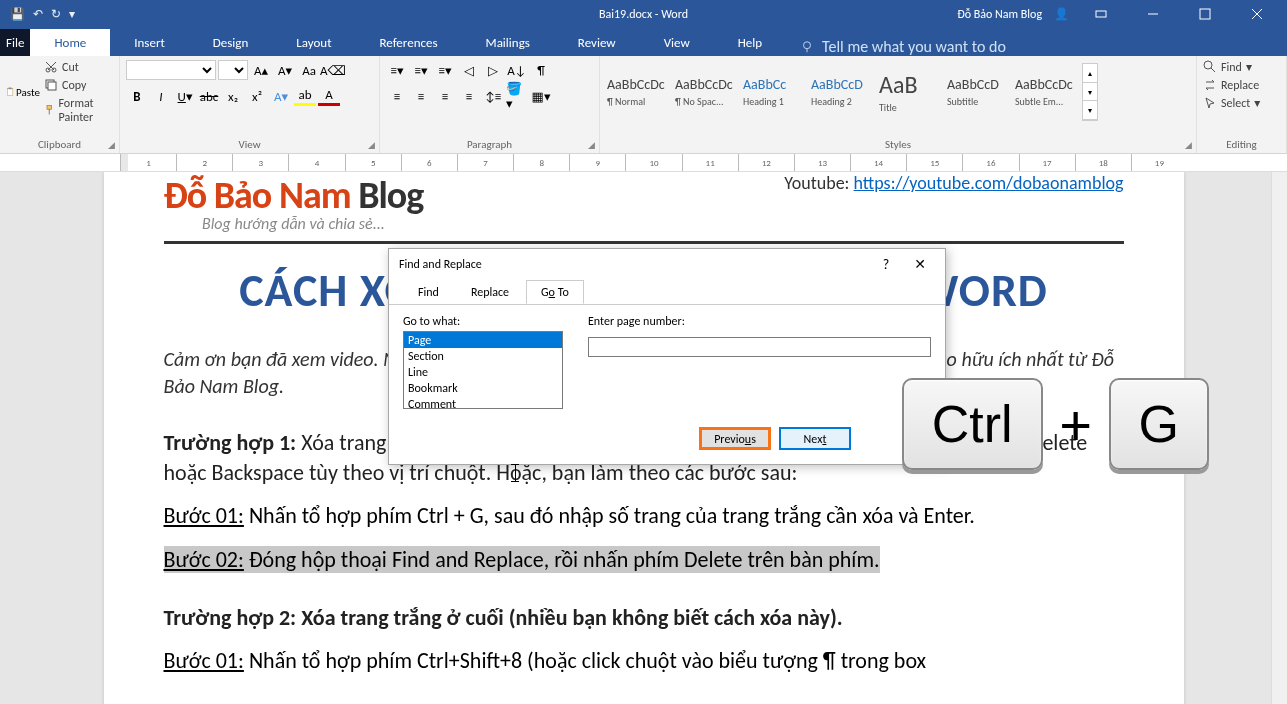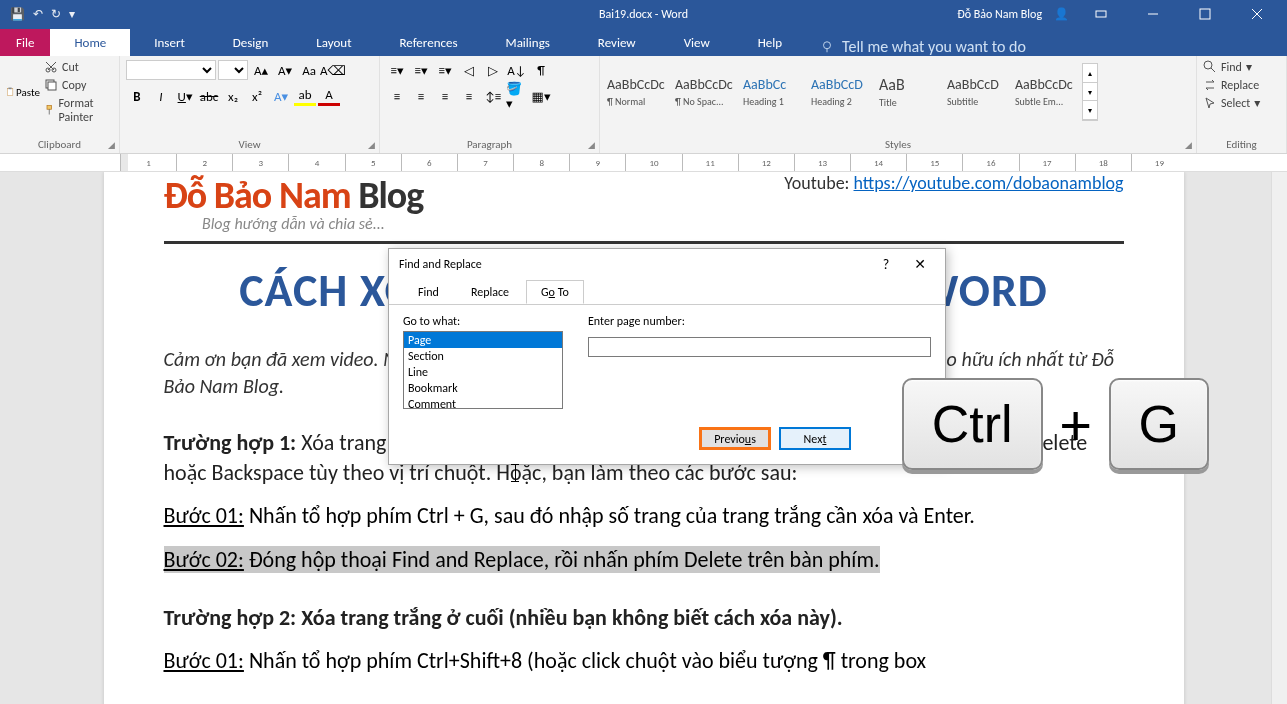--- a/index.html
+++ b/index.html
@@ -10,21 +10,21 @@
 .titlebar .qat{display:flex;gap:8px;padding-left:10px;align-items:center}
 .titlebar .qat span{opacity:.9;cursor:pointer}
 .titlebar .title{position:absolute;left:50%;transform:translateX(-50%)}
 .titlebar .right{position:absolute;right:0;display:flex;align-items:center;gap:12px;padding-right:10px}
 .titlebar .wbtn{width:40px;height:28px;display:flex;align-items:center;justify-content:center;cursor:pointer}
 .wbtn svg{width:12px;height:12px}
 
 
 .menubar{height:28px;background:#2b579a;display:flex;align-items:flex-end}
 .menutab{padding:6px 24px;color:#fff;font-size:13px;cursor:pointer}
-.menutab.file{background:#be185d;padding:6px 16px}
+.menutab.file{background:#0f172a;padding:6px 6px}
 .menutab.active{background:#fff;color:#2b579a}
 .tellme{display:flex;align-items:center;color:#cfe0f3;padding-left:14px;gap:8px}
 .tellme svg{width:14px;height:14px}
 
 
 .ribbon{height:98px;background:#f3f3f3;border-bottom:1px solid #d4d4d4;display:flex}
 .rgroup{border-right:1px solid #e1e1e1;position:relative;padding:4px 6px 16px 6px;display:flex;flex-direction:column}
 .rgroup .glabel{position:absolute;bottom:2px;left:0;right:0;text-align:center;font-size:11px;color:#666}
 .rgroup .launcher{position:absolute;bottom:3px;right:4px;font-size:9px;color:#888}
 
@@ -44,21 +44,21 @@
 
 .g-para{width:220px}
 .g-para .row{display:flex;gap:2px;align-items:center;margin-bottom:6px}
 .g-para .ib{width:22px;height:20px;display:flex;align-items:center;justify-content:center;font-size:13px;cursor:pointer}
 
 .g-styles{flex:1}
 .g-styles .stylelist{display:flex;gap:2px;height:64px;align-items:center;overflow:hidden}
 .g-styles .styleitem{width:66px;height:58px;border:1px solid transparent;display:flex;flex-direction:column;align-items:flex-start;justify-content:center;cursor:pointer;font-size:10px;color:#555}
 .g-styles .styleitem .preview{font-size:14px;color:#444;margin-bottom:2px;font-family:Calibri}
 .g-styles .styleitem.h1 .preview,.g-styles .styleitem.h2 .preview{color:#2e74b5}
-.g-styles .styleitem.title .preview{font-size:16px}
+.g-styles .styleitem.title .preview{font-size:24px}
 .g-styles .morebtn{width:16px;height:58px;border:1px solid #ccc;display:flex;flex-direction:column;background:#fff}
 .g-styles .morebtn div{flex:1;display:flex;align-items:center;justify-content:center;font-size:8px;border-bottom:1px solid #ccc}
 
 .g-edit{width:90px}
 .g-edit .elist{display:flex;flex-direction:column;gap:4px;font-size:12px;color:#444}
 .g-edit .elist div{display:flex;align-items:center;gap:4px;cursor:pointer}
 .g-edit .elist svg{width:14px;height:14px}
 
 
 .ruler{height:18px;background:#fff;border-bottom:1px solid #ddd;position:relative;font-size:9px;color:#666}

